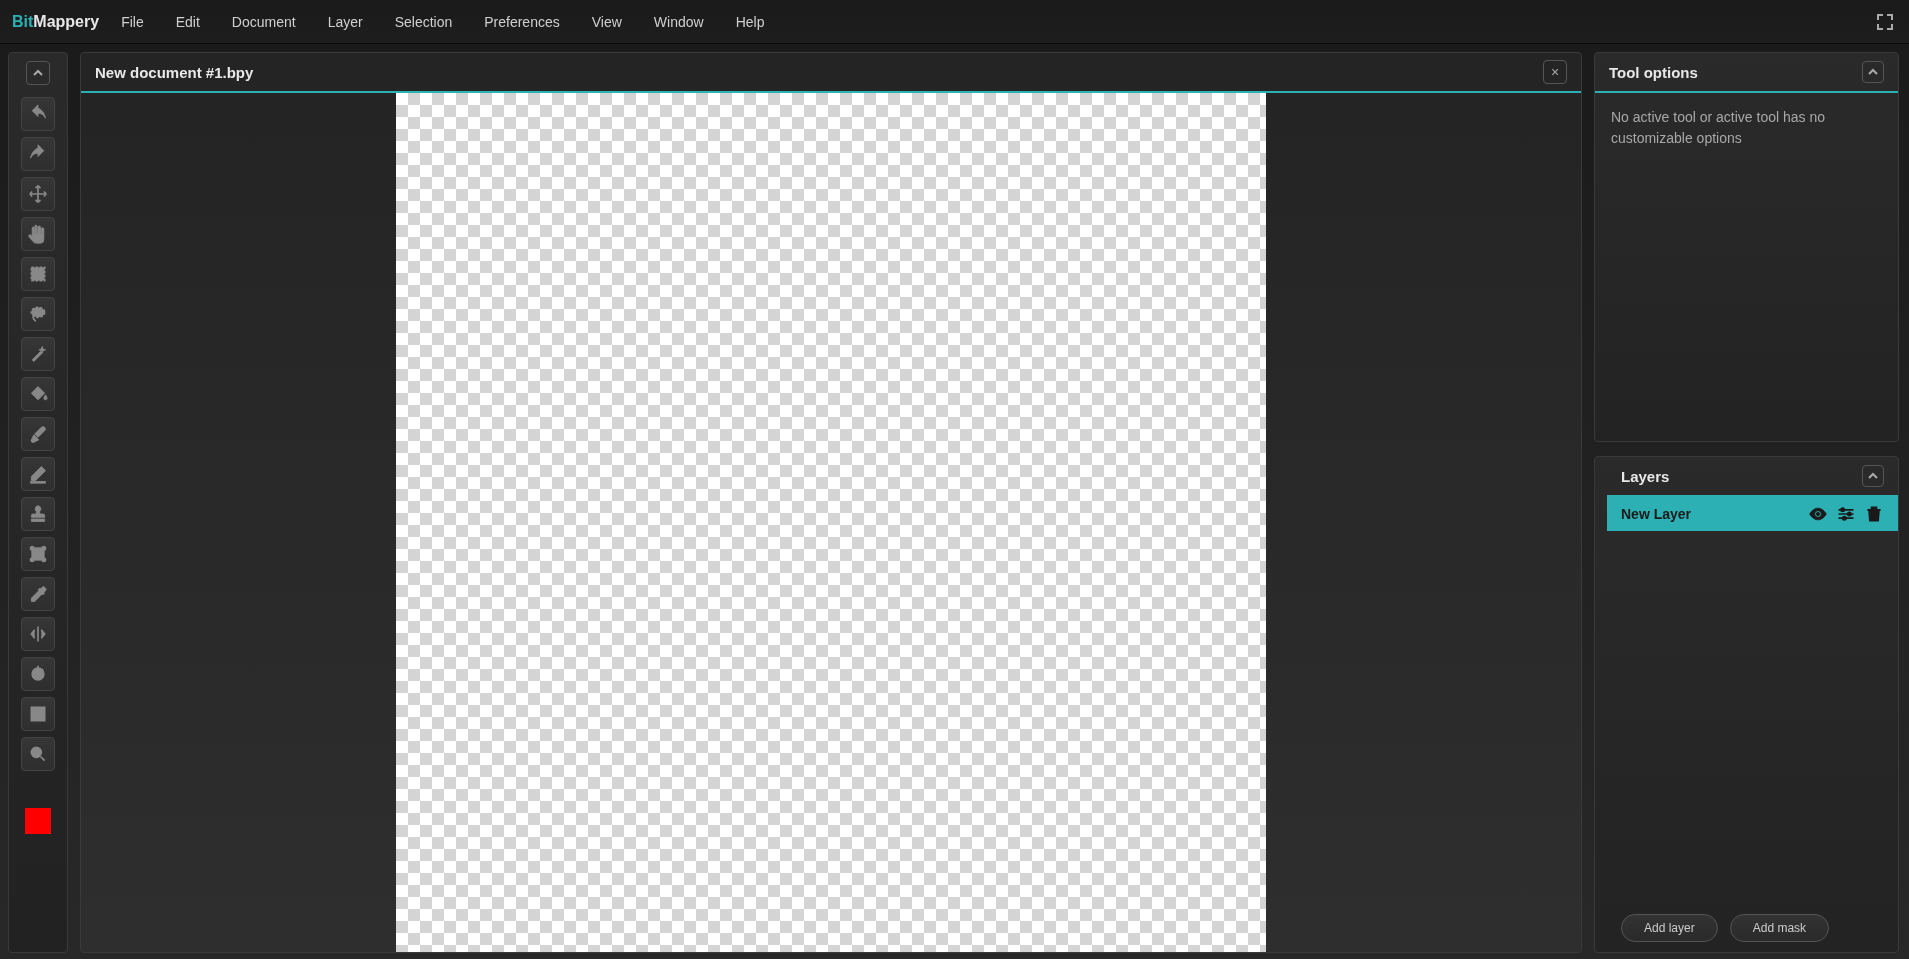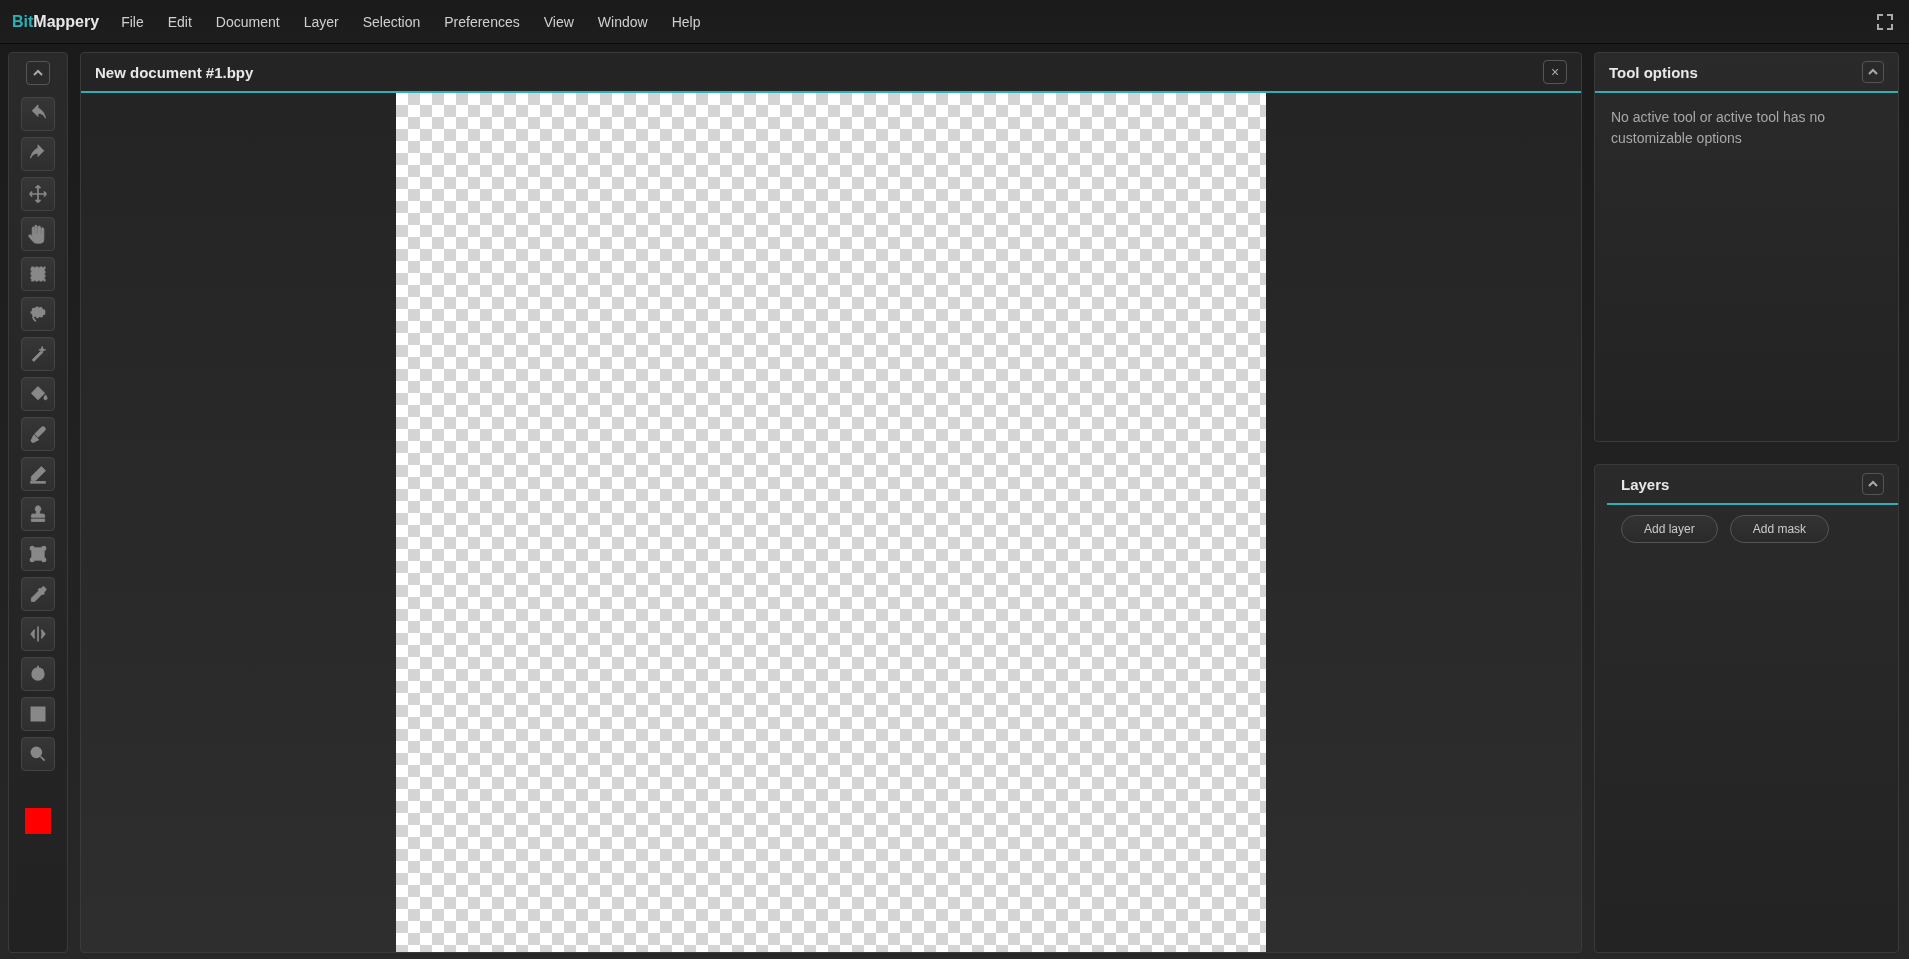--- a/index.html
+++ b/index.html
@@ -23,21 +23,21 @@
   border-bottom: 1px solid #0a0a0a;
 }
 .logo {
   font-weight: 600;
   font-size: 16px;
   margin-right: 12px;
   cursor: default;
 }
 .logo .bit { color: #2cb0b3; }
 .logo .mappery { color: #e8e8e8; }
-.menu-items { display: flex; gap: 4px; }
+.menu-items { display: flex; gap: 12px; }
 .menu-item {
   padding: 6px 10px;
   font-size: 14px;
   color: #d0d0d0;
   cursor: pointer;
   border-radius: 3px;
 }
 .fullscreen-btn {
   margin-left: auto;
   width: 24px;
@@ -148,21 +148,21 @@
     linear-gradient(-45deg, transparent 75%, #d4d4d4 75%);
   background-size: 24px 24px;
   background-position: 0 0, 0 12px, 12px -12px, -12px 0px;
 }
 
 
 .right-panels {
   width: 305px;
   display: flex;
   flex-direction: column;
-  gap: 22px;
+  gap: 14px;
 }
 .panel {
   background: linear-gradient(to bottom, #2a2a2a, #232323);
   border: 1px solid #3a3a3a;
   border-radius: 4px;
   display: flex;
   flex-direction: column;
   overflow: hidden;
 }
 .panel-tool-options { height: 390px; }
@@ -375,19 +375,43 @@
 
     <div class="panel panel-layers">
       <div class="panel-header">
         <div class="panel-title">Layers</div>
         <div class="panel-collapse">
           <svg class="chevron" viewBox="0 0 12 12">
               <path d="M2 8l4-4 4 4"></path>
             </svg>
         </div>
       </div>
+      <div class="panel-body layer-list" style="padding:0;">
+        <div class="layer-row">
+          <div class="layer-name">New Layer</div>
+          <div class="layer-icon">
+            <svg viewBox="0 0 24 24">
+                <path d="M12 5C6 5 2 12 2 12s4 7 10 7 10-7 10-7-4-7-10-7zm0 11a4 4 0 110-8 4 4 0 010 8z"></path>
+                <circle cx="12" cy="12" r="2"></circle>
+              </svg>
+          </div>
+          <div class="layer-icon">
+            <svg viewBox="0 0 24 24" fill="none" stroke-width="2">
+                <path d="M3 7h18M3 12h18M3 17h18"></path>
+                <circle cx="8" cy="7" r="2" fill="#1a1a1a"></circle>
+                <circle cx="16" cy="12" r="2" fill="#1a1a1a"></circle>
+                <circle cx="10" cy="17" r="2" fill="#1a1a1a"></circle>
+              </svg>
+          </div>
+          <div class="layer-icon">
+            <svg viewBox="0 0 24 24" fill="none" stroke-width="2">
+                <path d="M4 7h16M9 7V4h6v3M6 7l1 13h10l1-13M10 11v6M14 11v6"></path>
+              </svg>
+          </div>
+        </div>
+      </div>
       <div class="panel-footer">
         <button class="pill-btn">Add layer</button>
         <button class="pill-btn">Add mask</button>
       </div>
     </div>
   </div>
 </div>
 
 </body></html>

